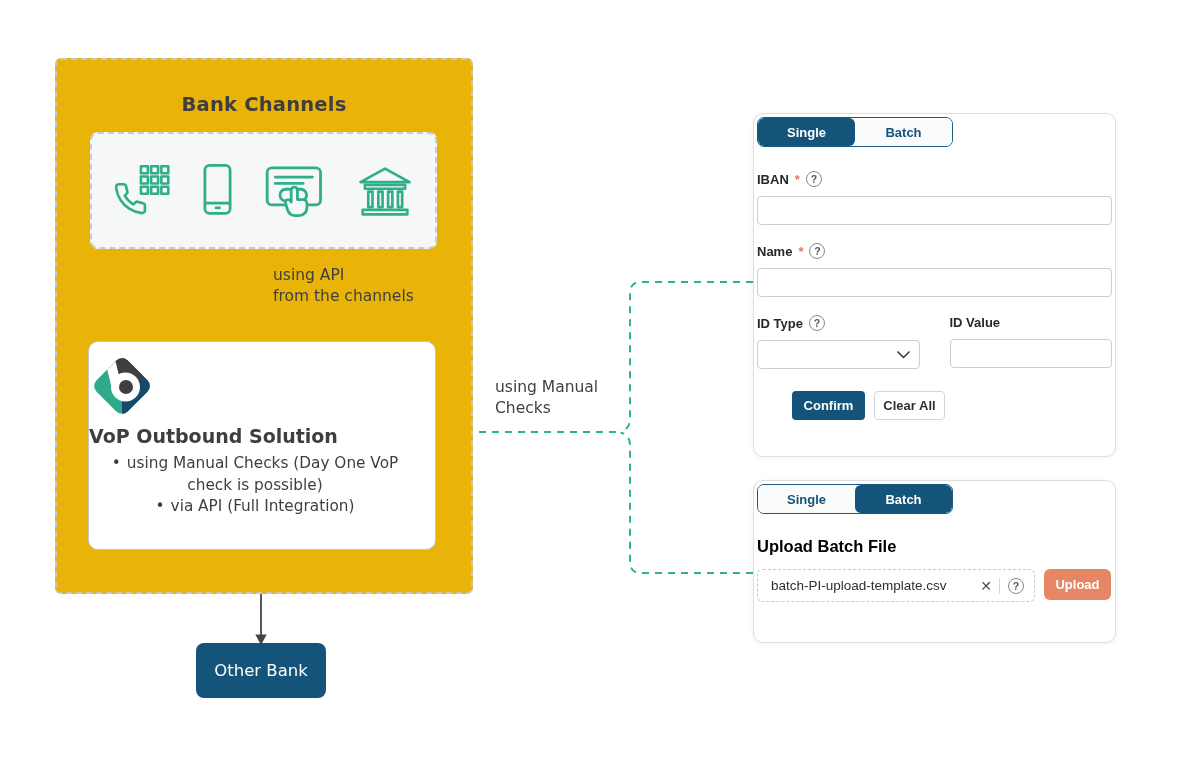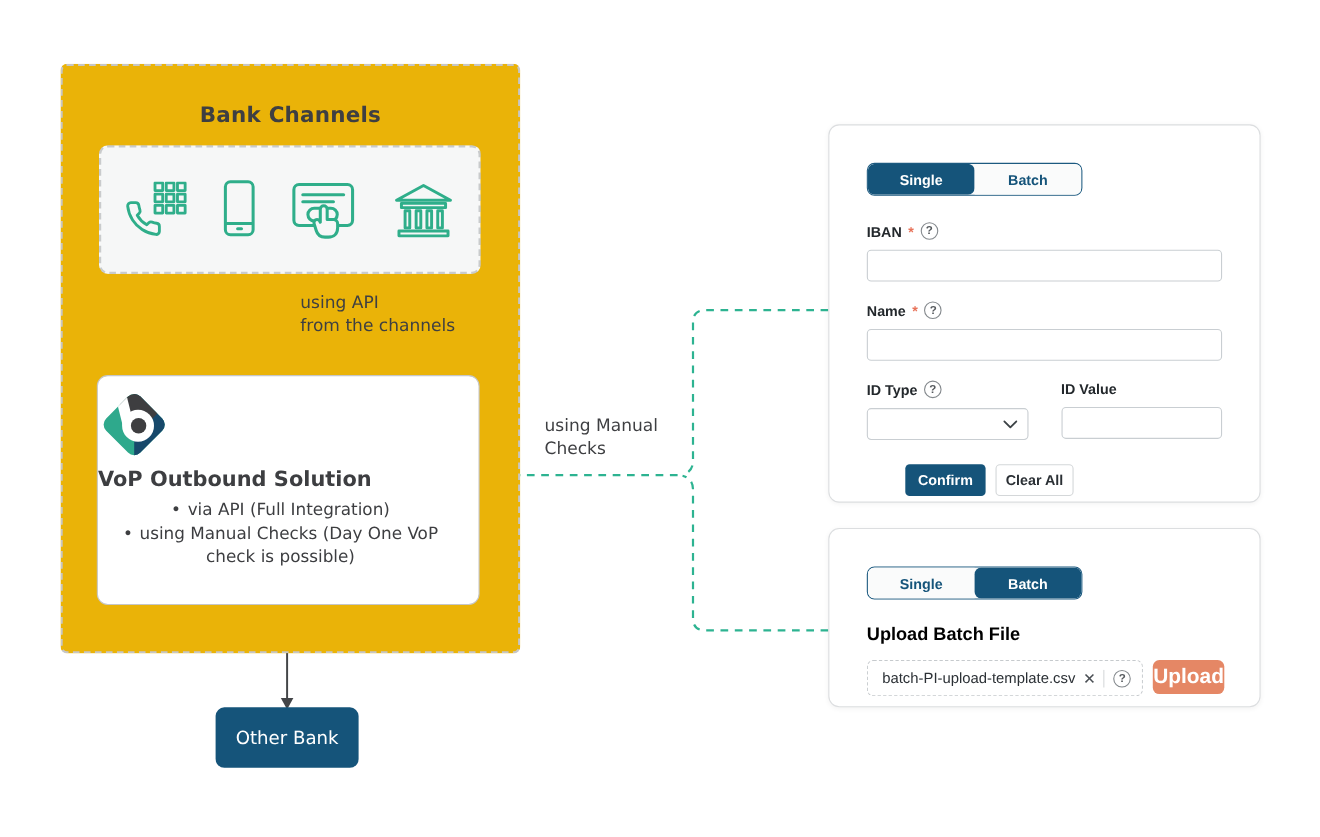--- a/index.html
+++ b/index.html
@@ -42,24 +42,24 @@
   }
   .other-bank {
     position:absolute; left:196px; top:643px; width:130px; height:55px;
     background:#15547A; border-radius:8px; border:none; cursor:pointer;
     color:#ffffff; font-size:16.5px; font-weight:500; font-family:"DejaVu Sans", sans-serif;
     display:flex; align-items:center; justify-content:center;
   }
 
   
   .card {
-    position:absolute; width:393px; background:#ffffff;
+    position:absolute; width:363px; background:#ffffff;
     border:1px solid #dcdee0; border-radius:10px;
     box-shadow:0 1px 5px rgba(0,0,0,.05);
-    font-family:"Liberation Sans", sans-serif; padding:34px;
+    font-family:"Liberation Sans", sans-serif; padding:3px;
   }
   #card-single { left:753px; top:113px; height:344px; }
   #card-batch  { left:753px; top:480px; height:163px; }
 
   .tab-group {
     width:196px; height:30px; display:flex; border:1px solid #1c5a80; border-radius:7px;
     overflow:hidden; background:#fafbfb;
   }
   .tab {
     flex:1; display:flex; align-items:center; justify-content:center;
@@ -101,21 +101,21 @@
   .file-chip {
     width:278px; height:33px; border:1.5px dashed #c6cacd; border-radius:6px; background:#fff;
     display:flex; align-items:center; padding:0 10px 0 13px;
   }
   .file-name { flex:1; font-size:13.5px; color:#2b3035; white-space:nowrap; overflow:hidden; }
   .chip-x { font-size:14px; color:#4a4f54; cursor:pointer; padding:0 7px; }
   .chip-div { width:1px; height:16px; background:#d6d9db; }
   .chip-help { margin-left:8px; }
   .btn-upload {
     width:67px; height:31px; background:#E58765; border:none; border-radius:6px;
-    color:#fff; font-size:19px; font-weight:700; cursor:pointer;
+    color:#fff; font-size:13px; font-weight:700; cursor:pointer;
     font-family:"Liberation Sans", sans-serif;
   }
 </style>
 </head>
 <body>
 
 <div id="canvas">
 
   <svg id="overlay">
 
@@ -203,22 +203,22 @@
         <rect width="66" height="66" fill="#2EA98C"></rect>
         <rect x="33" width="33" height="66" fill="#17496B"></rect>
         <polygon points="33,0 55,22 33,44 19,13 20,0" fill="#3E3E40"></polygon>
         <rect x="19.5" y="5" width="10" height="32" rx="5" fill="#ffffff" transform="rotate(-14 24.5 21)"></rect>
         <circle cx="36.5" cy="34" r="14.5" fill="#ffffff"></circle>
         <circle cx="37" cy="34" r="7" fill="#3E3E40"></circle>
       </g>
     </svg>
     <div class="vop-title">VoP Outbound Solution</div>
     <div class="vop-bullets">
+      <div><span class="bullet-dot">•</span><span>using Manual Checks (Day One VoP check is possible)</span></div>
       <div><span class="bullet-dot">•</span><span>via API (Full Integration)</span></div>
-      <div><span class="bullet-dot">•</span><span>using Manual Checks (Day One VoP check is possible)</span></div>
     </div>
   </div>
 
   <div class="manual-label">
     <div>using Manual</div>
     <div>Checks</div>
   </div>
 
   <button class="other-bank">
     <span>Other Bank</span>

